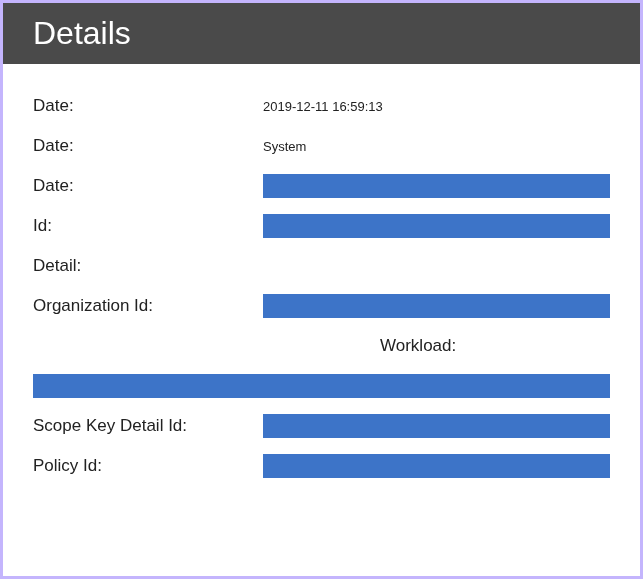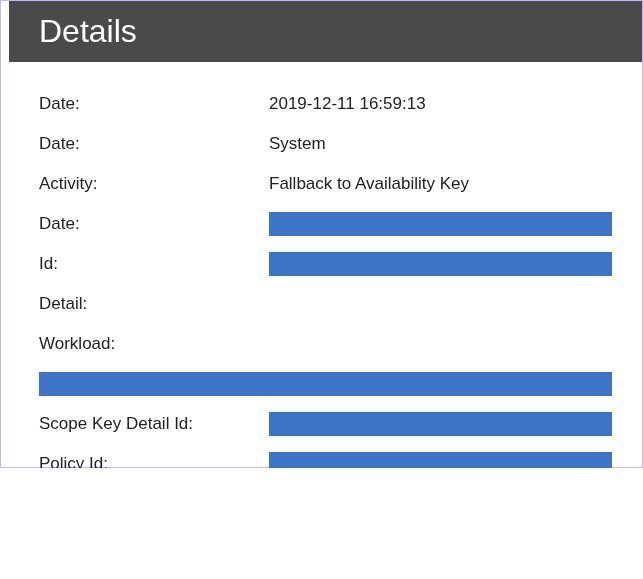--- a/index.html
+++ b/index.html
@@ -1,48 +1,48 @@
 <!DOCTYPE html>
 <html><head>
   <meta charset="utf-8">
   <style>
     * { box-sizing: border-box; margin: 0; padding: 0; }
     body { font-family: "Segoe UI", Arial, sans-serif; background: #fff; }
     .frame {
       width: 643px;
-      height: 468px;
-      border: 1px solid #c4b5fd;
+      height: 579px;
+      border: 3px solid #c4b5fd;
       background: #fff;
-      padding-left: 8px;
     }
     .header {
       background: #4a4a4a;
       color: #fff;
       padding: 12px 30px 12px 30px;
       font-size: 32px;
       font-weight: 300;
     }
     .content {
       padding: 30px 30px 20px 30px;
     }
     .row {
       display: flex;
       align-items: center;
       margin-bottom: 16px;
       min-height: 24px;
+      justify-content: flex-end;
     }
     .label {
       width: 230px;
       font-size: 17px;
       color: #222;
       font-weight: 400;
     }
     .value {
       flex: 1;
-      font-size: 17px;
+      font-size: 13px;
       color: #222;
       font-weight: 400;
     }
     .redacted {
       flex: 1;
       height: 24px;
       background: #3d74c8;
     }
   </style>
 </head>
@@ -58,40 +58,40 @@
       <div class="label">Date:</div>
       <div class="value">2019-12-11 16:59:13</div>
     </div>
 
 
     <div class="row">
       <div class="label">Date:</div>
       <div class="value">System</div>
     </div>
 
-    <div class="row">
-      <div class="label">Activity:</div>
-      <div class="value">Fallback to Availability Key</div>
-    </div>
 
     <div class="row">
       <div class="label">Date:</div>
       <div class="redacted"></div>
     </div>
 
     <div class="row">
       <div class="label">Id:</div>
       <div class="redacted"></div>
     </div>
 
     <div class="row">
       <div class="label">Detail:</div>
       <div class="value"></div>
     </div>
 
+    <div class="row">
+      <div class="label">Organization Id:</div>
+      <div class="redacted"></div>
+    </div>
 
     <div class="row">
       <div class="label">Workload:</div>
     </div>
 
     <div class="row">
       <div class="redacted"></div>
     </div>
 
     <div class="row">

